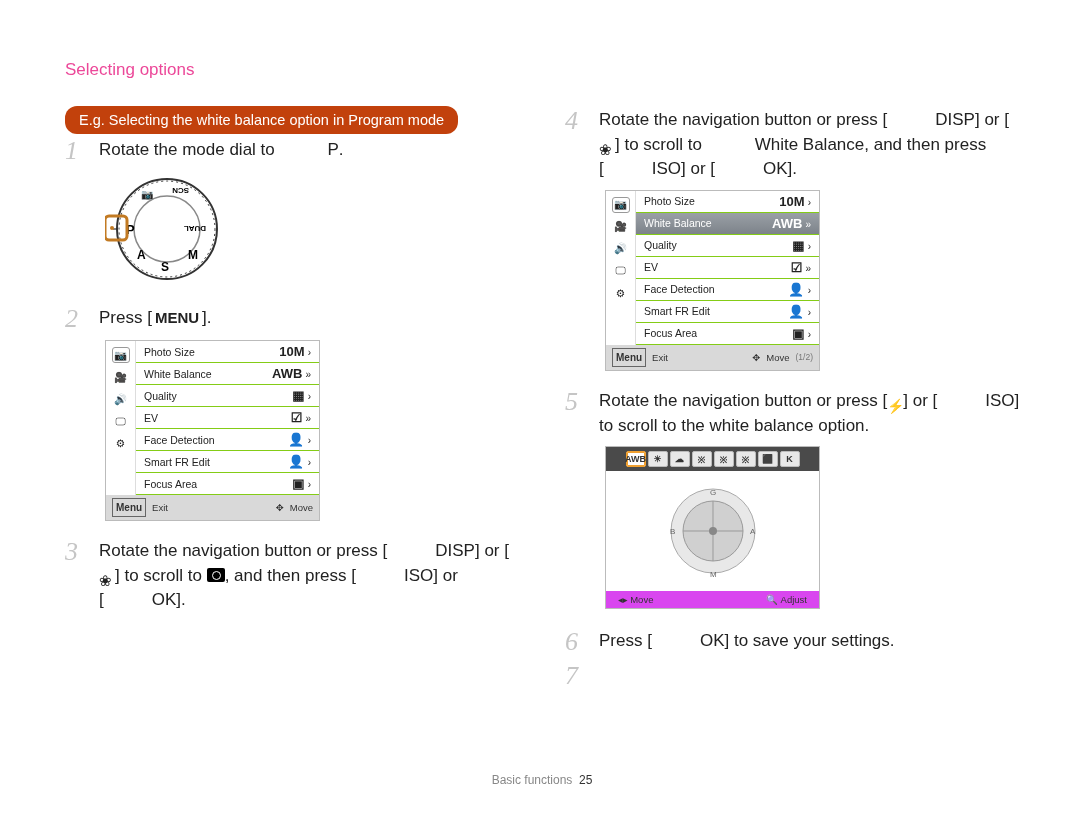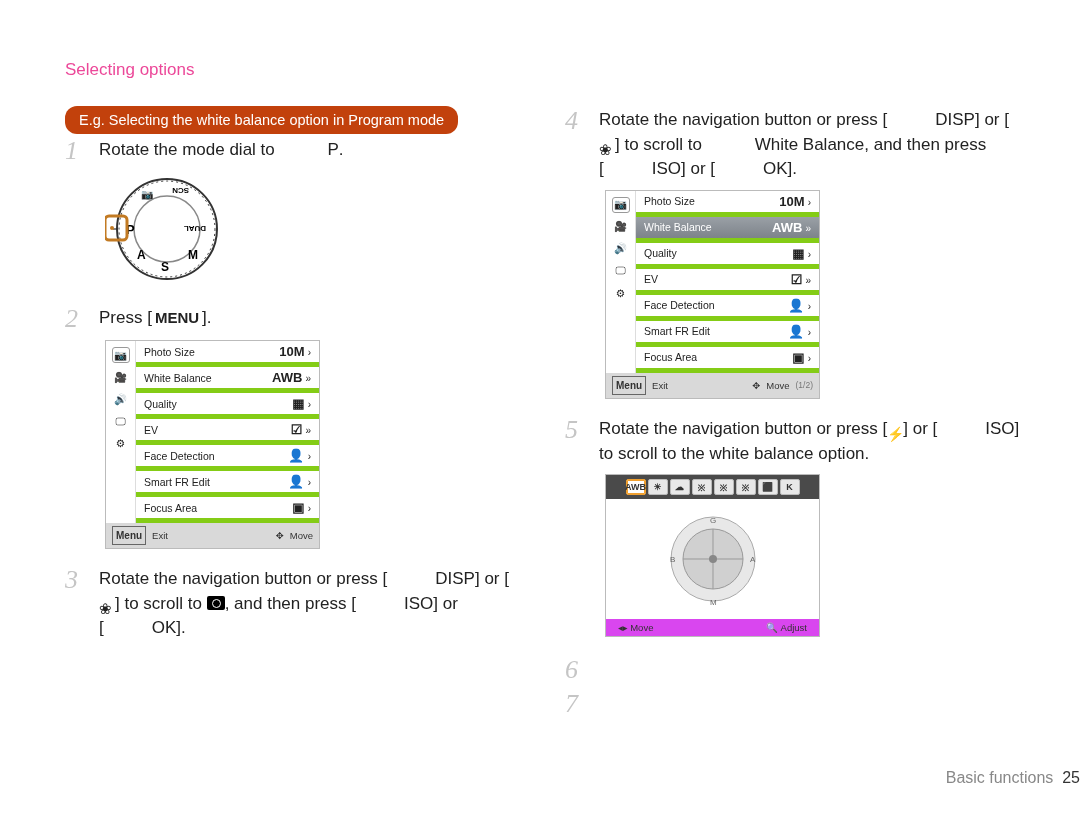--- a/index.html
+++ b/index.html
@@ -102,21 +102,21 @@
     display:flex;flex-direction:column;align-items:center;
     gap:6px;padding:6px 0;
     border-right:1px solid #ddd;
   }
   .side-ic{width:18px;height:16px;display:flex;align-items:center;justify-content:center;}
   .side-ic.active{background:#fff;border:1px solid #999;border-radius:3px;}
   .menu-list{flex:1;}
   .menu-row{
     display:flex;align-items:center;justify-content:space-between;
     padding:3px 8px 3px 8px;
-    border-bottom:5px solid #84cc16;
+    border-bottom:1px solid #84cc16;
   }
   .menu-row.selected{
     background:linear-gradient(#9aa0a6,#7d838a);color:#fff;
   }
   .menu-row .val{font-size:13px;font-weight:bold;}
   .menu-row .chev{margin-left:3px;font-size:10px;}
   .menu-bar{
     background:#d9d9d9;display:flex;align-items:center;gap:6px;
     padding:3px 6px;font-size:9.5px;color:#333;
     justify-content:flex-start;
@@ -140,21 +140,21 @@
   }
   .wb-btn.sel{background:#fff;border:1px solid #f0a030;box-shadow:0 0 0 1px #f0a030 inset;}
   .wb-wheel-area{flex:1;display:flex;align-items:center;justify-content:center;padding:10px 0;}
   .wb-bar{
     background:#d946ef;display:flex;align-items:center;justify-content:space-between;
     padding:3px 12px;font-size:9.5px;color:#333;
   }
 
   .footer{
     position:absolute;bottom:28px;left:4px;right:0;
-    text-align:right;font-size:16px;color:#888;
+    text-align:center;font-size:12px;color:#888;
   }
   .footer .num{color:#333;}
 </style>
 </head>
 <body>
 
 <div class="breadcrumb">Selecting options</div>
 
 <div class="columns">
 
@@ -355,20 +355,23 @@
         </svg>
       </div>
       <div class="wb-bar">
         <span><span>◂▸</span> <span>Move</span></span>
         <span><span>🔍</span> <span>Adjust</span></span>
       </div>
     </div>
 
     <div class="step">
       <div class="step-num">6</div>
+      <div class="step-text">
+        <span>Press [</span><b>OK</b><span>] to save your settings.</span>
+      </div>
     </div>
 
     <div class="step">
       <div class="step-num">7</div>
     </div>
 
   </div>
 </div>
 
 <div class="footer">

